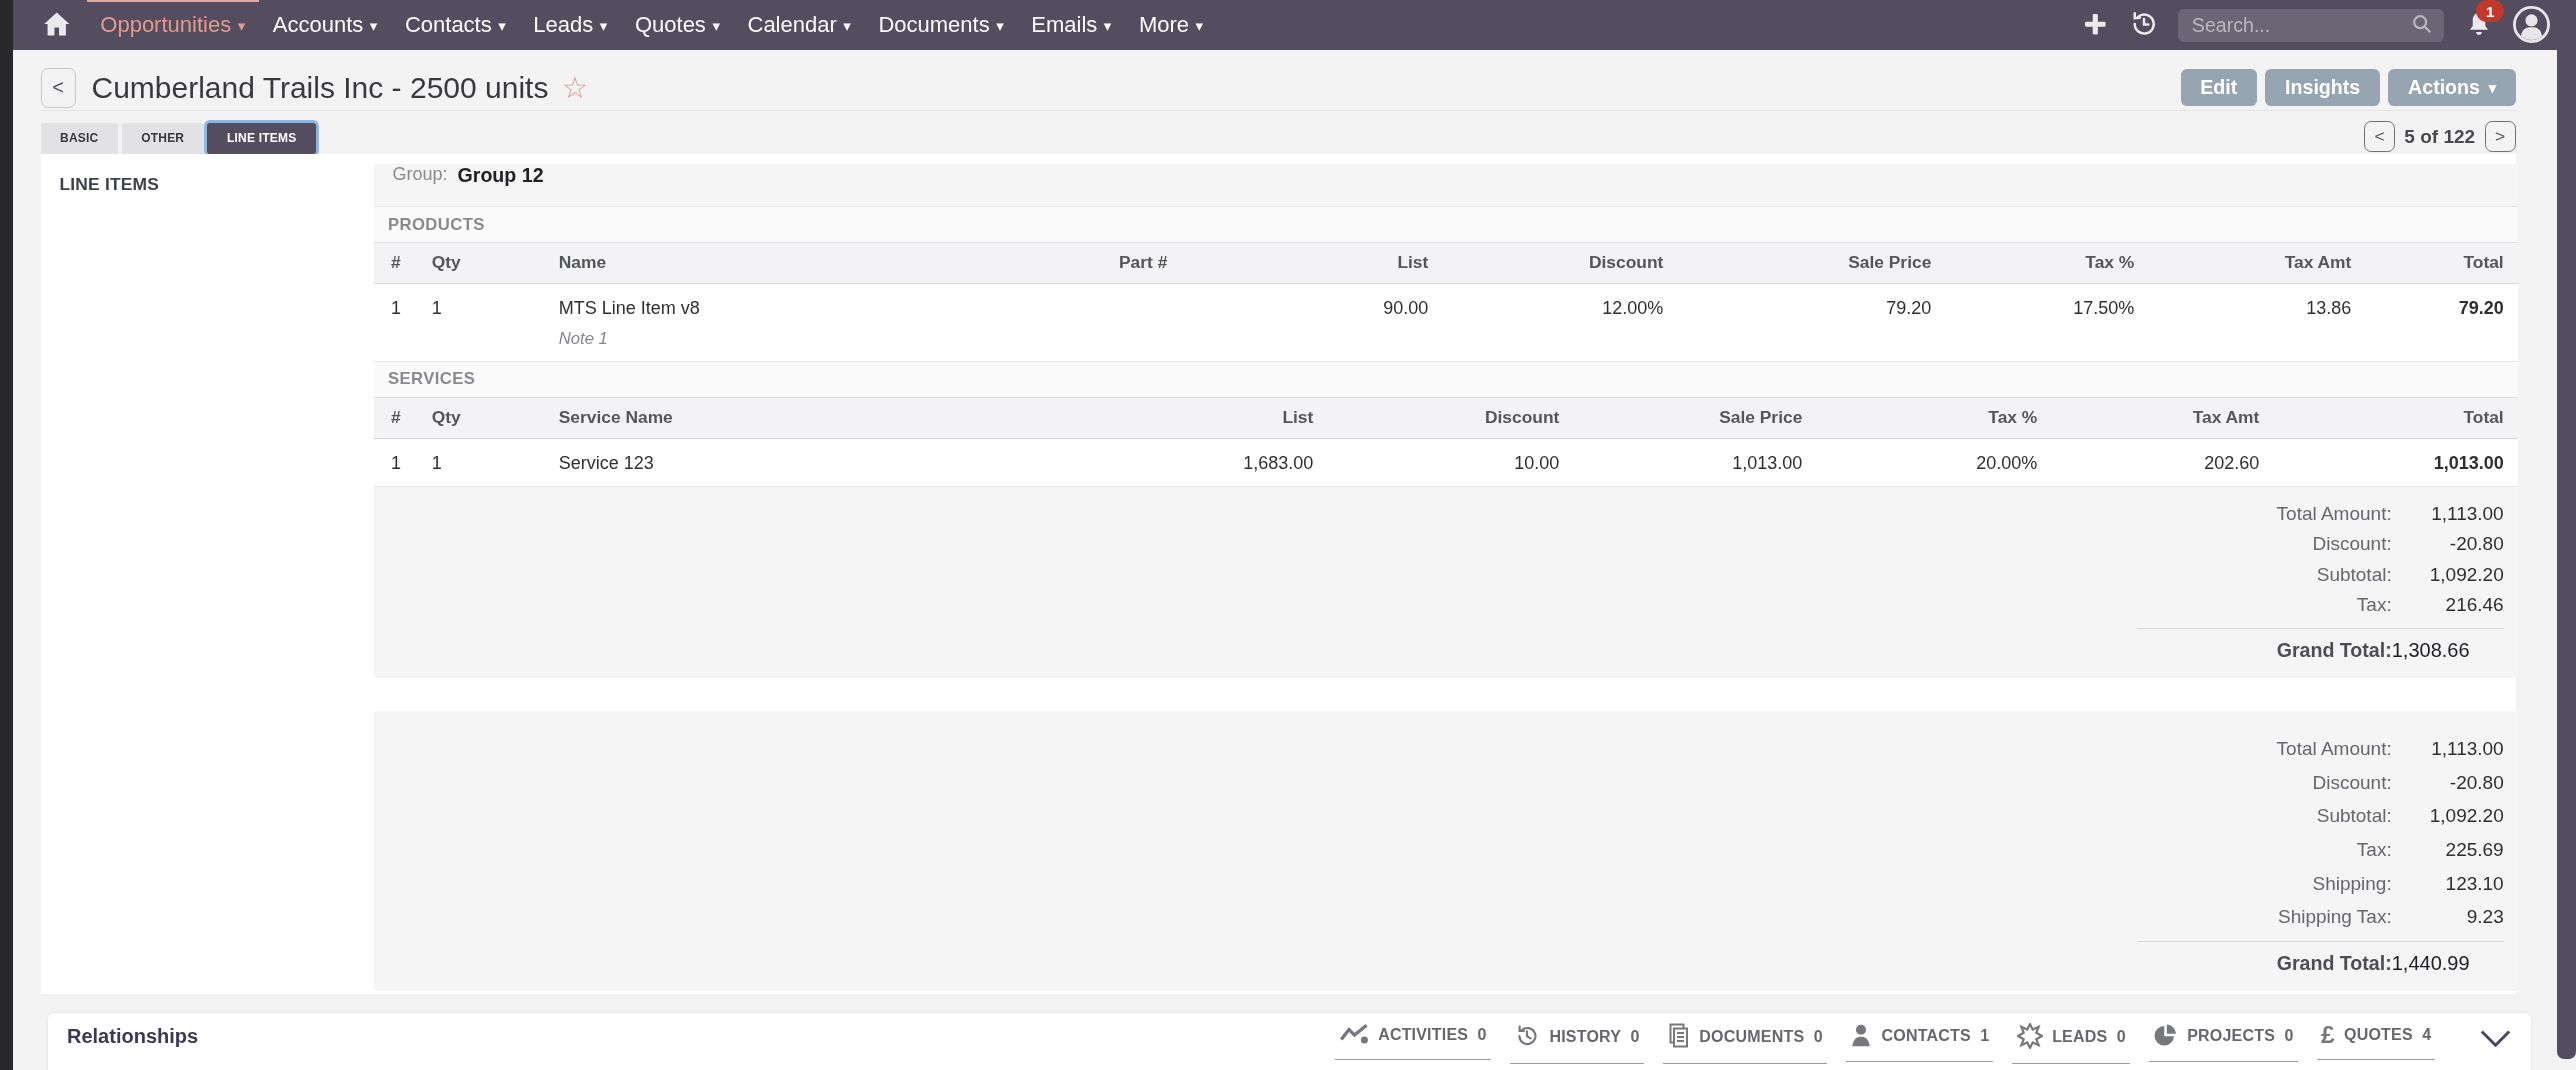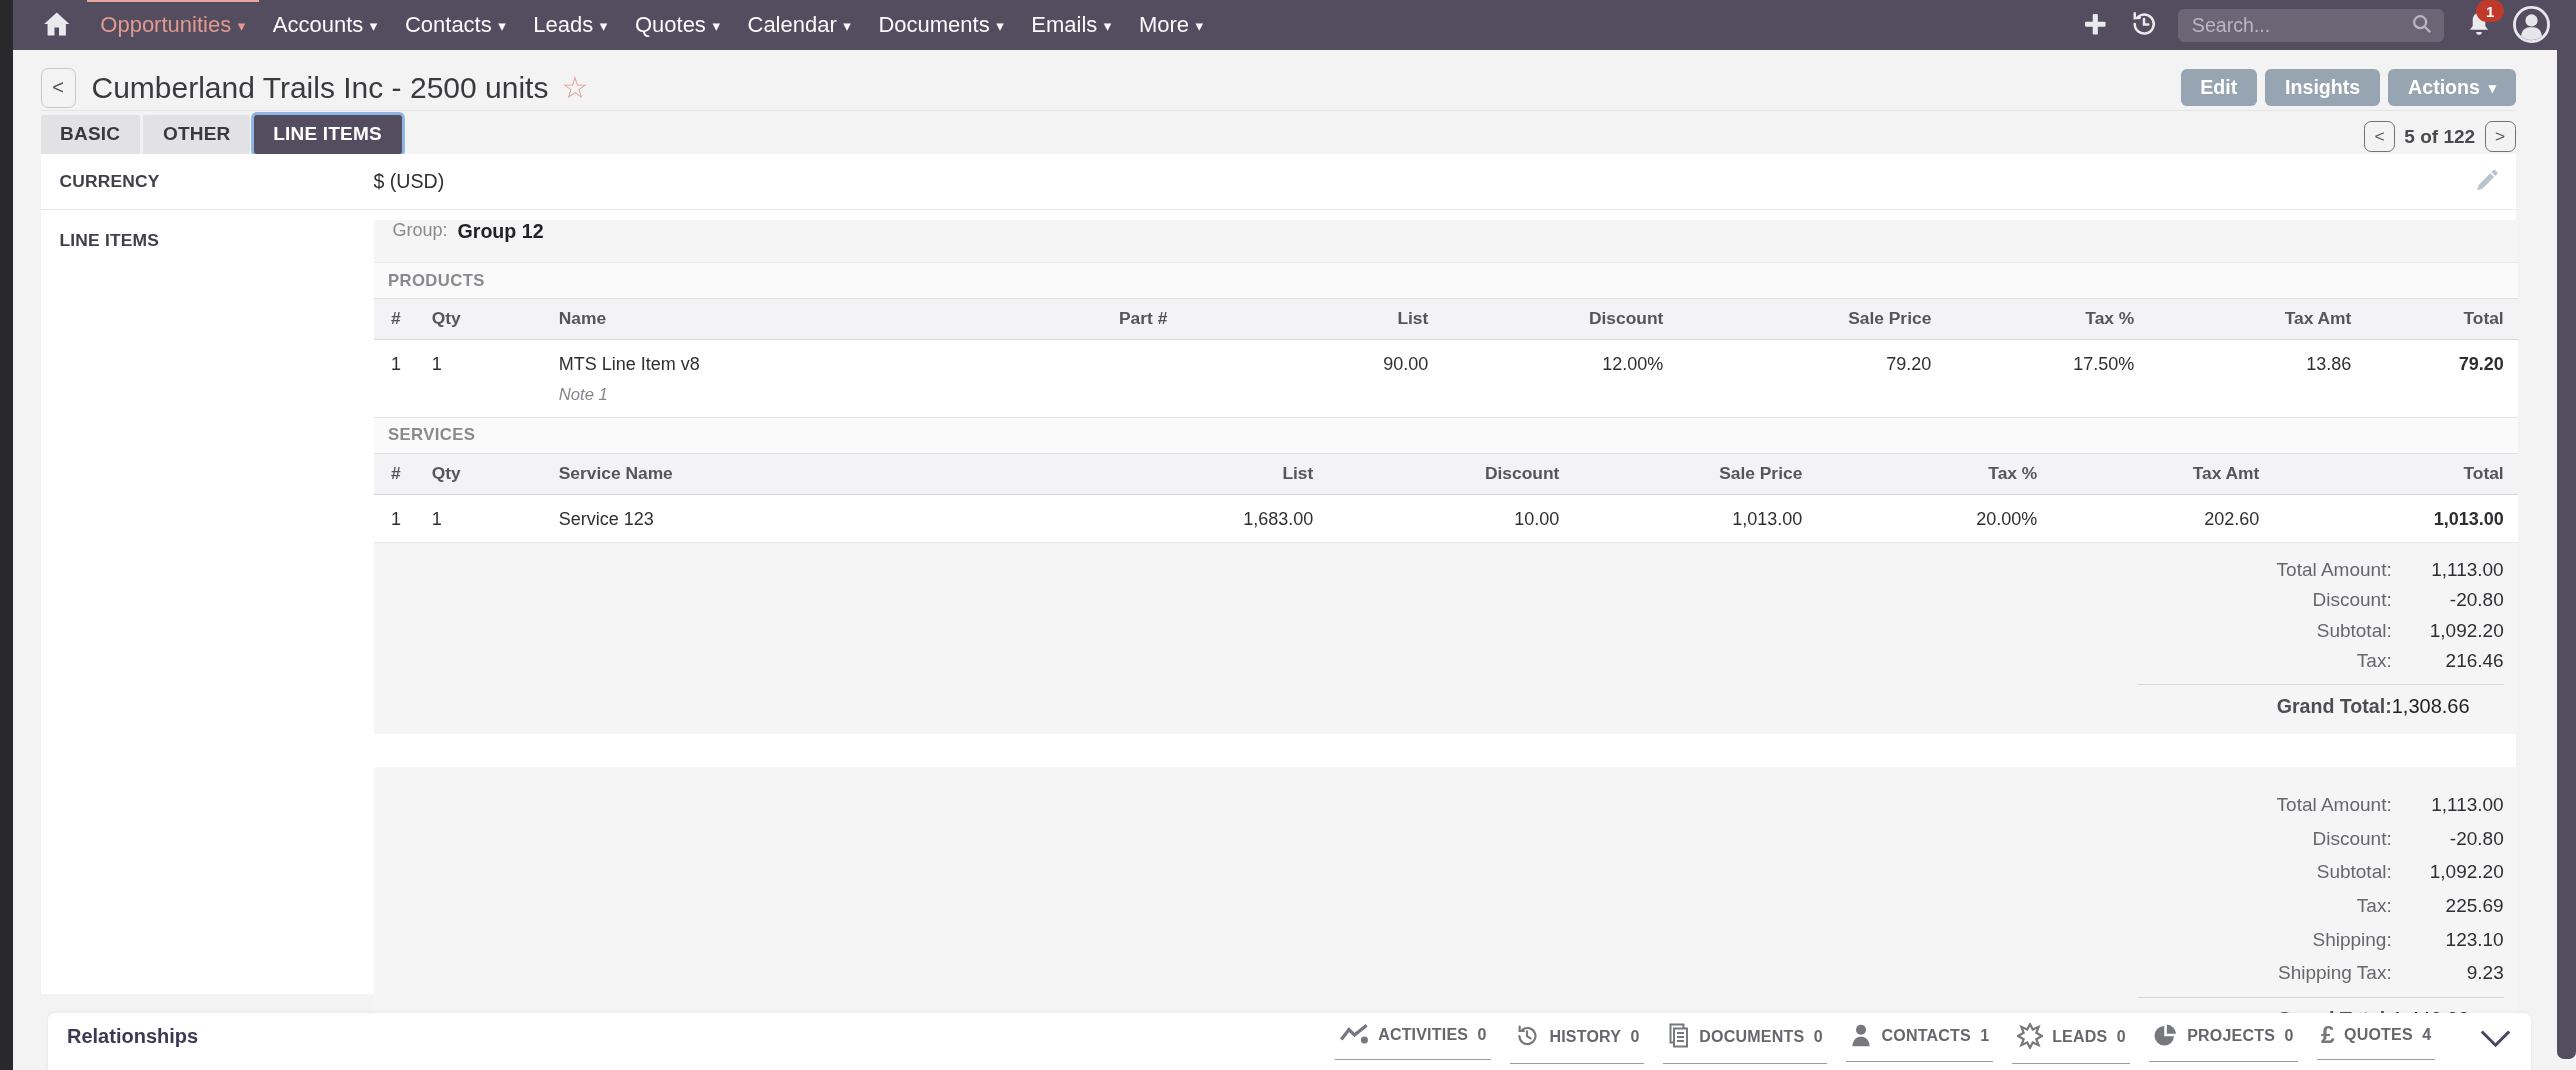--- a/index.html
+++ b/index.html
@@ -35,21 +35,21 @@
   .title-row{position:absolute;top:10px;left:27.5px;width:2475px;height:45px;display:flex;align-items:center;}
   .back-btn{width:33px;height:38px;border:1.4px solid #C7C7CB;border-radius:7.2px;background:transparent;color:#55565C;font-size:20px;display:flex;align-items:center;justify-content:center;cursor:pointer;}
   .page-title{margin-left:16px;font-size:30px;font-weight:500;color:#3A3A3E;white-space:nowrap;}
   .fav-star{margin-left:13px;font-size:30px;color:#DF9A8D;cursor:pointer;line-height:1;}
   .action-btns{margin-left:auto;display:flex;gap:8.7px;}
   .btn{background:#97A4B2;color:#fff;border:none;border-radius:5.8px;font-size:19.6px;font-weight:700;padding:7.2px 19.6px;cursor:pointer;font-family:"Liberation Sans",sans-serif;display:flex;align-items:center;}
   .btn .caret{font-size:14.5px;margin-left:8.7px;}
   .title-divider{position:absolute;top:55px;left:27.5px;width:2475px;border-top:1.4px solid #E4E4E6;}
 
   .tabs-row{position:absolute;top:64px;left:27.5px;width:2475px;height:35px;display:flex;align-items:flex-end;}
-  .tab{padding:8.7px 19.6px;background:#E2E2E4;color:#3A3A3E;font-size:19px;font-weight:700;margin-right:3.6px;border-radius:2.2px 2.2px 0 0;cursor:pointer;letter-spacing:0.2px;}
+  .tab{padding:8.7px 19.6px;background:#E2E2E4;color:#3A3A3E;font-size:12px;font-weight:700;margin-right:3.6px;border-radius:2.2px 2.2px 0 0;cursor:pointer;letter-spacing:0.2px;}
   .tab.active{background:#534D5F;color:#fff;box-shadow:0 0 0 2.9px rgba(110,157,220,0.75);border-radius:2.9px;}
   .pagination{margin-left:auto;display:flex;align-items:center;gap:9.4px;align-self:center;}
   .page-btn{width:29px;height:29px;border:1.4px solid #707075;border-radius:7.2px;background:transparent;color:#55565C;font-size:17.4px;display:flex;align-items:center;justify-content:center;cursor:pointer;}
   .page-text{font-size:19px;font-weight:700;color:#4A4A4E;}
 
   .record-panel{position:absolute;top:99px;left:27.5px;width:2475px;height:840px;background:#fff;}
   .currency-row{position:relative;height:55px;display:flex;align-items:center;border-bottom:0.7px solid #E7E7E9;}
   .field-label{width:314px;padding-left:19px;font-size:17.4px;font-weight:700;color:#3F4049;letter-spacing:0.2px;flex:none;}
   .field-value{font-size:19.6px;color:#303034;}
   .pencil{position:absolute;right:17.4px;top:50%;transform:translateY(-50%);cursor:pointer;}
@@ -232,30 +232,20 @@
           </div>
         <div class="page-text">5 of 122</div>
         <div class="page-btn">
             <span>&gt;</span>
           </div>
       </div>
     </div>
 
     <div class="record-panel">
 
-      <div class="currency-row">
-        <div class="field-label">CURRENCY</div>
-        <div class="field-value">$ (USD)</div>
-        <div class="pencil">
-          <svg width="24.6" height="24.6" viewBox="0 0 24 24" fill="#BAC3CE">
-              <path d="M3 21 l1.6-5.2 L15.8 4.4 l3.8 3.8 L8.2 19.6 Z"></path>
-              <path d="M17 3.2 l1.6-1.6 a1.5 1.5 0 0 1 2.1 0 l1.7 1.7 a1.5 1.5 0 0 1 0 2.1 L20.8 7 Z"></path>
-            </svg>
-        </div>
-      </div>
 
       <div class="li-section">
         <div class="li-label">LINE ITEMS</div>
         <div class="li-body">
 
           <div class="group-box">
             <div class="group-header">
               <span class="g-label">Group:</span>
               <span class="g-name">Group 12</span>
             </div>

